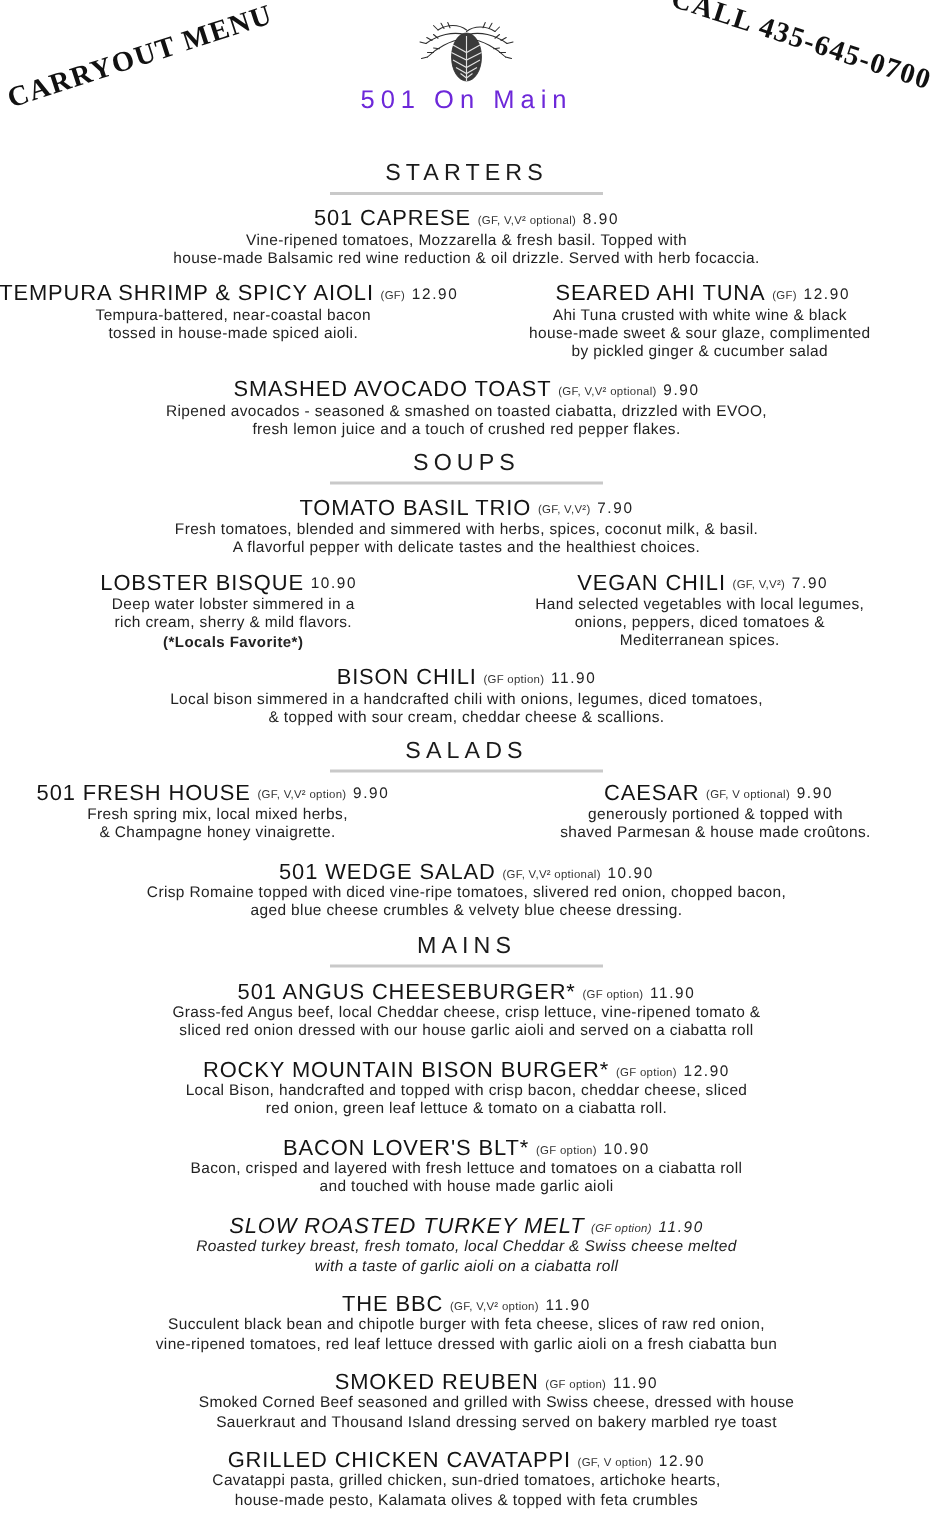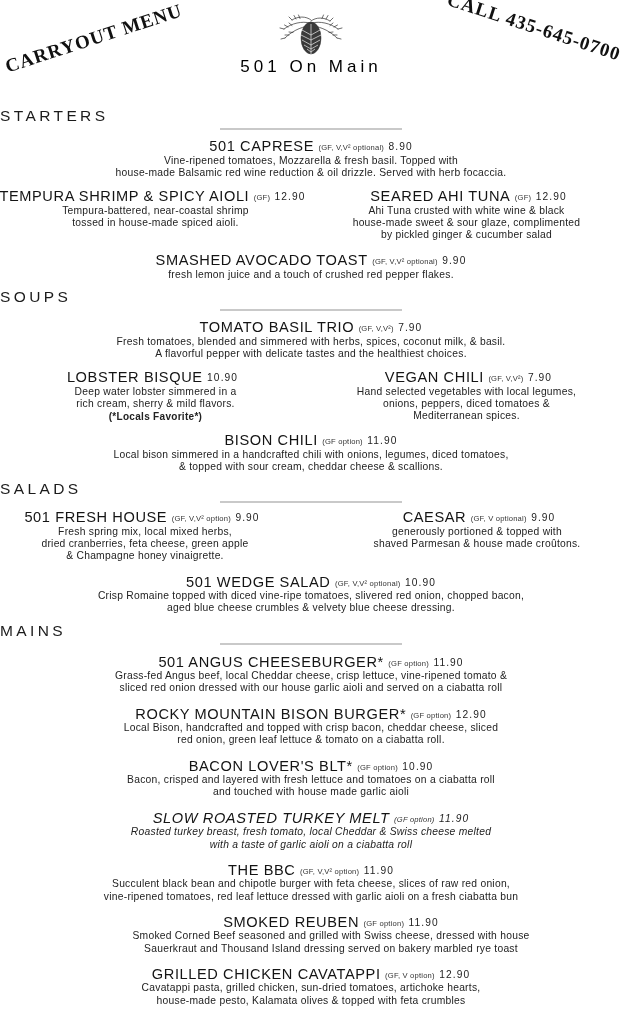--- a/index.html
+++ b/index.html
@@ -43,21 +43,21 @@
   .logo-mark {
     margin: -16px auto 0;
     width: 90px;
     height: 42px;
   }
   .logo-mark svg { display:block; margin: 0 auto; }
   .brand-name {
     font-family: "Liberation Sans", sans-serif;
     font-size: 17px;
     letter-spacing: 4px;
-    color: #000000;
+    color: #6d28d9;
     margin-top: 1px;
     font-weight: 400;
   }
 
   .corner-text {
     position: absolute;
     font-family: "Liberation Serif", serif;
     font-weight: 700;
     font-size: 19px;
     letter-spacing: 1px;
@@ -73,21 +73,21 @@
   .corner-right {
     right: 2px;
     top: 44px;
     transform: rotate(18deg);
     transform-origin: right center;
   }
 
   
   .section { margin-top: 2px; }
   .section-title {
-    text-align: left;
+    text-align: center;
     font-size: 15.5px;
     letter-spacing: 3.4px;
     color: #1b1b1b;
     margin: 7px 0 3px;
   }
   .rule {
     width: 182px;
     height: 2px;
     background: #c9c9c9;
     margin: 2px auto 5px;
@@ -221,21 +221,21 @@
 
   <div class="two-col">
     <div class="col col-left">
       <div class="item">
         <div class="item-head">
           <span class="item-name">TEMPURA SHRIMP &amp; SPICY AIOLI</span>
           <span class="item-tag">(GF)</span>
           <span class="item-price">12.90</span>
         </div>
         <div class="item-desc">
-          <div>Tempura-battered, near-coastal shrimp</div>
+          <div>Tempura-battered, near-coastal bacon</div>
           <div>tossed in house-made spiced aioli.</div>
         </div>
       </div>
     </div>
     <div class="col col-right">
       <div class="item">
         <div class="item-head">
           <span class="item-name">SEARED AHI TUNA</span>
           <span class="item-tag">(GF)</span>
           <span class="item-price">12.90</span>
@@ -249,20 +249,21 @@
     </div>
   </div>
 
   <div class="item" style="margin-top:10px;">
     <div class="item-head">
       <span class="item-name">SMASHED AVOCADO TOAST</span>
       <span class="item-tag">(GF, V,V² optional)</span>
       <span class="item-price">9.90</span>
     </div>
     <div class="item-desc">
+      <div>Ripened avocados - seasoned &amp; smashed on toasted ciabatta, drizzled with EVOO,</div>
       <div>fresh lemon juice and a touch of crushed red pepper flakes.</div>
     </div>
   </div>
 </div>
 
 <div class="section">
   <div class="section-title">SOUPS</div>
   <hr class="rule">
 
   <div class="item">
@@ -328,21 +329,20 @@
   <div class="two-col" style="margin-top:4px;gap:42px;">
     <div class="col col-left">
       <div class="item">
         <div class="item-head">
           <span class="item-name">501 FRESH HOUSE</span>
           <span class="item-tag">(GF, V,V² option)</span>
           <span class="item-price">9.90</span>
         </div>
         <div class="item-desc">
           <div>Fresh spring mix, local mixed herbs,</div>
-          <div>dried cranberries, feta cheese, green apple</div>
           <div>&amp; Champagne honey vinaigrette.</div>
         </div>
       </div>
     </div>
     <div class="col col-right">
       <div class="item">
         <div class="item-head">
           <span class="item-name">CAESAR</span>
           <span class="item-tag">(GF, V optional)</span>
           <span class="item-price">9.90</span>

